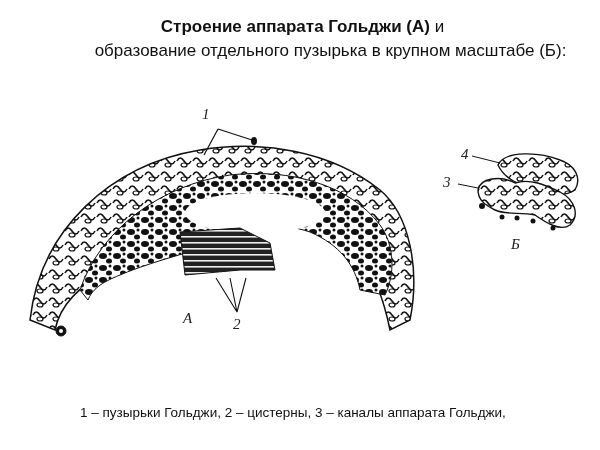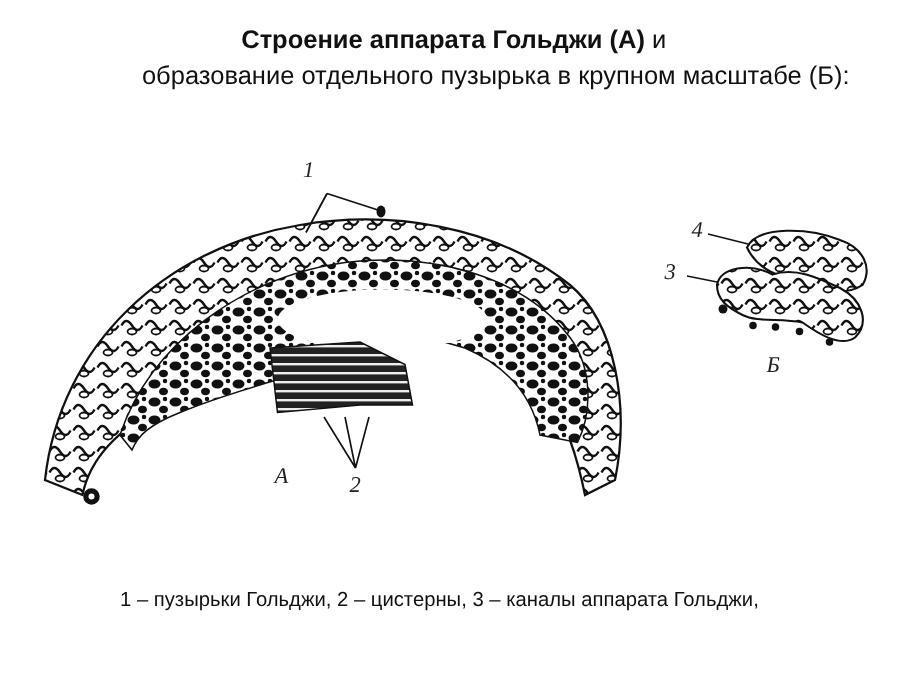--- a/index.html
+++ b/index.html
@@ -5,21 +5,21 @@
   html, body { margin: 0; padding: 0; background: #ffffff; }
   body { width: 600px; height: 450px; position: relative; overflow: hidden;
          font-family: "Liberation Sans", "DejaVu Sans", sans-serif; color: #111; }
   .title { position: absolute; left: 16px; width: 541px; text-align: center; margin-left: 16px; }
   .title-line1 { top: 16px; font-size: 17px; line-height: 22px; }
   .title-line1 .bold { font-weight: bold; }
   .title-line2 { top: 40px; font-size: 17px; line-height: 22px; padding-left: 28px; }
   .figure { position: absolute; left: 0; top: 90px; width: 600px; height: 290px; }
   .label { position: absolute; font-family: "Liberation Serif", "DejaVu Serif", serif;
            font-style: italic; font-size: 15px; color: #222; }
-  .caption { position: absolute; left: 80px; top: 389px; font-size: 13.5px; line-height: 21px; }
+  .caption { position: absolute; left: 80px; top: 402px; font-size: 13.5px; line-height: 21px; }
 </style>
 </head>
 <body>
 
 <div class="title title-line1">
   <span class="bold">Строение аппарата Гольджи (А)</span><span> и</span>
 </div>
 <div class="title title-line2">образование отдельного пузырька в крупном масштабе (Б):</div>
 
 <div class="figure">

